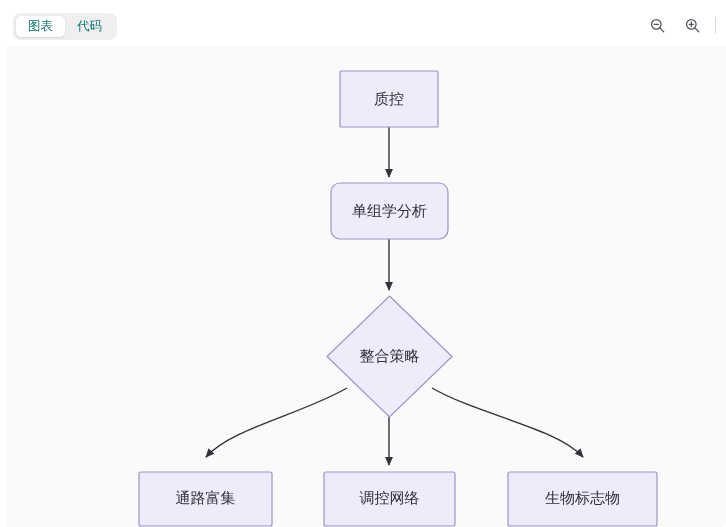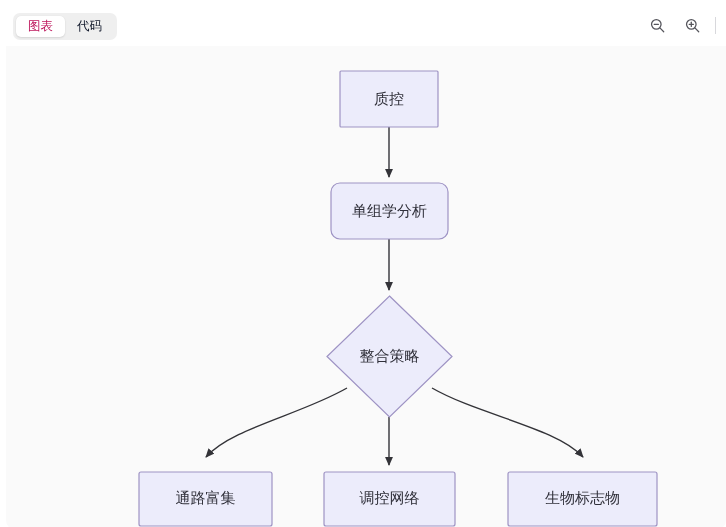--- a/index.html
+++ b/index.html
@@ -39,27 +39,27 @@
     border-radius: 7px;
     padding: 3px;
     box-sizing: border-box;
   }
   .tab {
     height: 21px;
     line-height: 21px;
     padding: 0 12px;
     border-radius: 5px;
     font-size: 12.5px;
-    color: #0f172a;
+    color: #0f766e;
     cursor: pointer;
     white-space: nowrap;
   }
   .tab.active {
     background: #ffffff;
-    color: #be185d;
+    color: #0f766e;
     box-shadow: 0 1px 2px rgba(0,0,0,0.10), 0 0 1px rgba(0,0,0,0.08);
   }
   .header-tools {
     position: absolute;
     right: 8px;
     top: 11px;
     display: flex;
     align-items: center;
     gap: 7px;
   }

